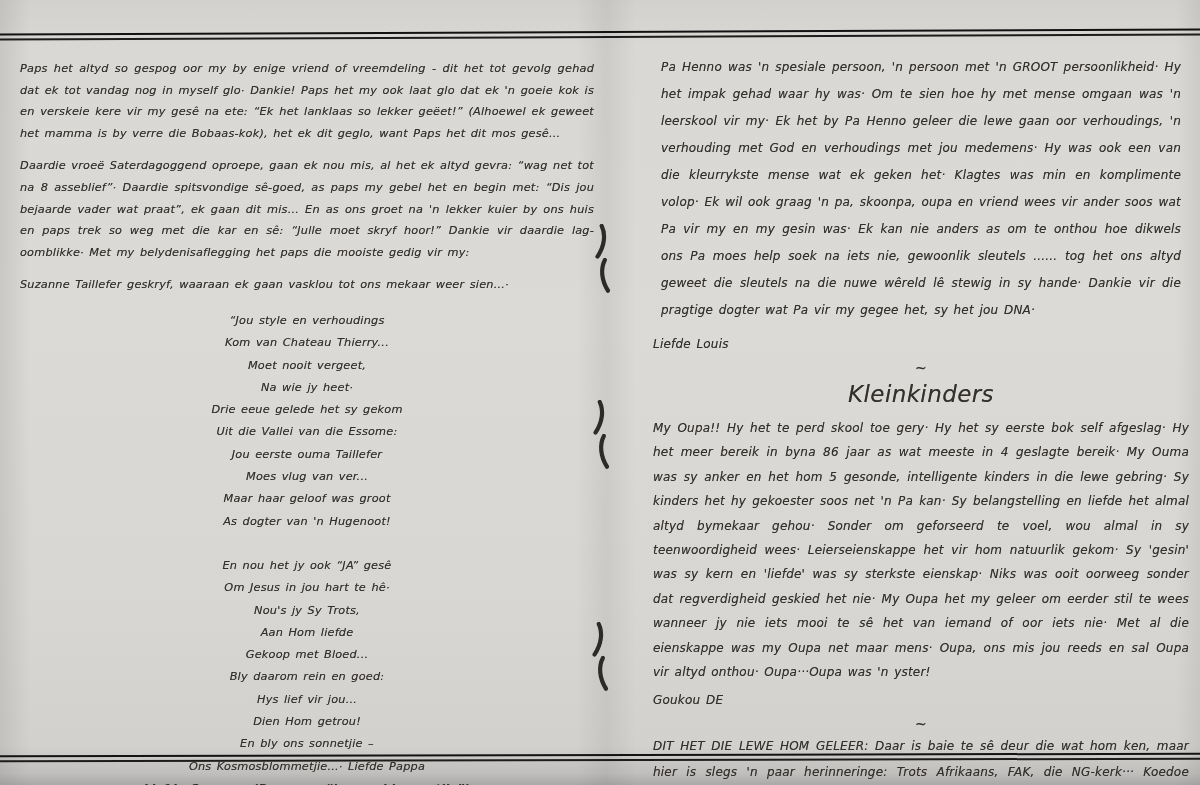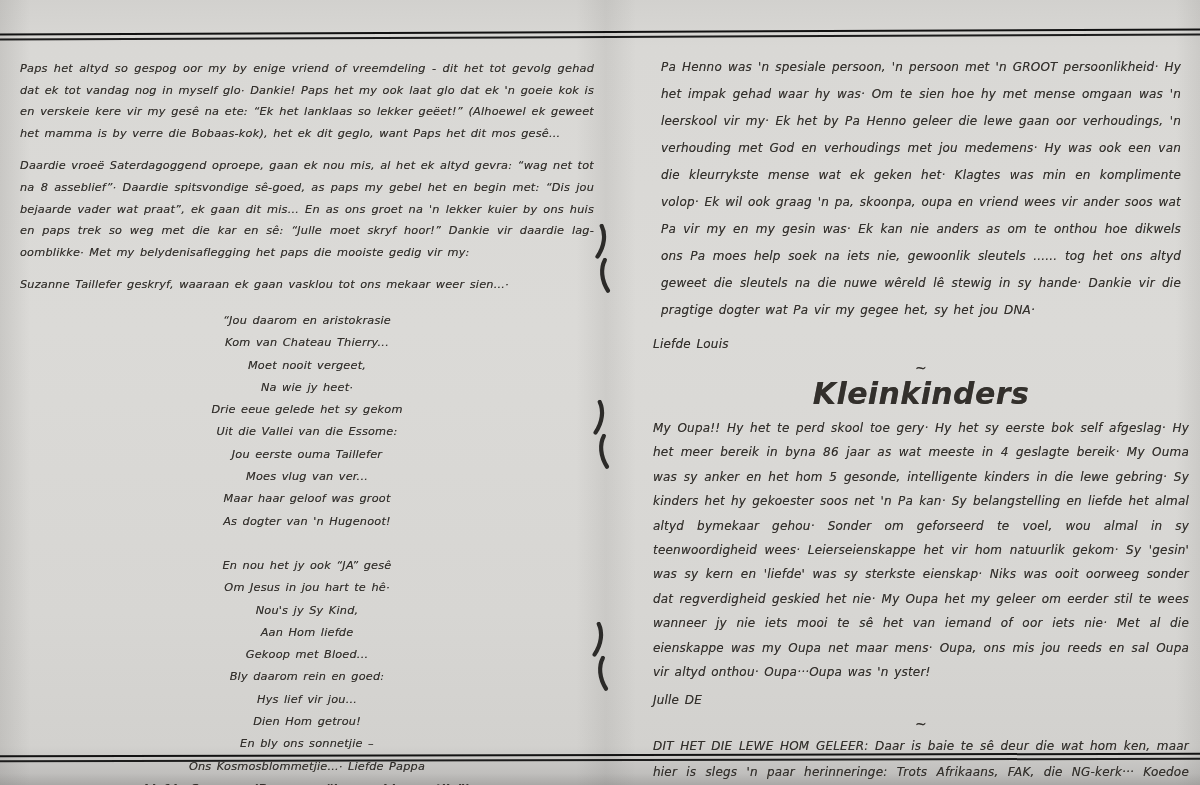--- a/index.html
+++ b/index.html
@@ -40,73 +40,73 @@
 
   .page-right {
     position:absolute; left:653px; top:46px; width:536px;
     font-size:12px; letter-spacing:.2px; word-spacing:1.6px;
   }
   .page-right .para1 { margin:8px; text-align:justify; line-height:27px; }
   .page-right .para2 { margin:0; text-align:justify; line-height:24.4px; }
   .page-right .para3 { margin:0; text-align:justify; line-height:25.6px; }
   .sig   { line-height:24px; margin-top:4px; }
   .tilde { text-align:center; line-height:20px; font-size:14px; margin-top:2px; }
-  .heading { text-align:center; font-size:30px; font-weight:bold; line-height:30px; margin:1px 0 7px 0; letter-spacing:.4px; }
+  .heading { text-align:center; font-size:23px; font-weight:normal; line-height:30px; margin:1px 0 7px 0; letter-spacing:.4px; }
 
   
   .mark { position:absolute; width:14px; height:36px; }
   .mark svg { display:block; }
 </style>
 </head>
 <body>
 
 <div class="scan">
   <div class="paper"></div>
 
   <div class="rule rule-top"></div>
   <div class="rule rule-bottom"></div>
 
   <div class="page-left ink">
     <p class="para">Paps het altyd so gespog oor my by enige vriend of vreemdeling - dit het tot gevolg gehad dat ek tot vandag nog in myself glo· Dankie! Paps het my ook laat glo dat ek 'n goeie kok is en verskeie kere vir my gesê na ete: “Ek het lanklaas so lekker geëet!” (Alhoewel ek geweet het mamma is by verre die Bobaas-kok), het ek dit geglo, want Paps het dit mos gesê...</p>
     <p class="para">Daardie vroeë Saterdagoggend oproepe, gaan ek nou mis, al het ek altyd gevra: “wag net tot na 8 asseblief”·  Daardie spitsvondige sê-goed, as paps my gebel het en begin met: “Dis jou bejaarde vader wat praat”, ek gaan dit mis...  En as ons groet na 'n lekker kuier by ons huis en paps trek so weg met die kar en sê: “Julle moet skryf hoor!”  Dankie vir daardie lag-oomblikke·  Met my belydenisaflegging het paps die mooiste gedig vir my:</p>
     <p class="para">Suzanne Taillefer geskryf, waaraan ek gaan vasklou tot ons mekaar weer sien...·</p>
 
     <div class="poem">
-      <div class="poem-line">“Jou daarom en aristokrasie</div>
+      <div class="poem-line">“Jou style en verhoudings</div>
       <div class="poem-line">Kom van Chateau Thierry...</div>
       <div class="poem-line">Moet nooit vergeet,</div>
       <div class="poem-line">Na wie jy heet·</div>
       <div class="poem-line">Drie eeue gelede het sy gekom</div>
       <div class="poem-line">Uit die Vallei van die Essome:</div>
       <div class="poem-line">Jou eerste ouma Taillefer</div>
       <div class="poem-line">Moes vlug van ver...</div>
       <div class="poem-line">Maar haar geloof was groot</div>
       <div class="poem-line">As dogter van 'n Hugenoot!</div>
       <div class="stanza-gap"></div>
       <div class="poem-line">En nou het jy ook “JA” gesê</div>
       <div class="poem-line">Om Jesus in jou hart te hê·</div>
-      <div class="poem-line">Nou's jy Sy Kind,</div>
+      <div class="poem-line">Nou's jy Sy Trots,</div>
       <div class="poem-line">Aan Hom liefde</div>
       <div class="poem-line">Gekoop met Bloed...</div>
       <div class="poem-line">Bly daarom rein en goed:</div>
       <div class="poem-line">Hys lief vir jou...</div>
       <div class="poem-line">Dien Hom getrou!</div>
       <div class="poem-line">En bly ons sonnetjie –</div>
       <div class="poem-line">Ons Kosmosblommetjie...· Liefde Pappa</div>
     </div>
     <div class="closing-line">Liefde Suzanne (Pappa se “kosmosblommetjie”)</div>
   </div>
 
   <div class="page-right ink">
     <p class="para1">Pa Henno was 'n spesiale persoon, 'n persoon met 'n GROOT persoonlikheid· Hy het impak gehad waar hy was·  Om te sien hoe hy met mense omgaan was 'n leerskool vir my·  Ek het by Pa Henno geleer die lewe gaan oor verhoudings, 'n verhouding met God en verhoudings met jou medemens· Hy was ook een van die kleurrykste mense wat ek geken het· Klagtes was min en komplimente volop· Ek wil ook graag 'n pa, skoonpa, oupa en vriend wees vir ander soos wat Pa vir my en my gesin was· Ek kan nie anders as om te onthou hoe dikwels ons Pa moes help soek na iets nie, gewoonlik sleutels ...... tog het ons altyd geweet die sleutels na die nuwe wêreld lê stewig in sy hande· Dankie vir die pragtige dogter wat Pa vir my gegee het, sy het jou DNA·</p>
     <div class="sig">Liefde Louis</div>
     <div class="tilde">~</div>
     <div class="heading">Kleinkinders</div>
     <p class="para2">My Oupa!! Hy het te perd skool toe gery· Hy het sy eerste bok self afgeslag· Hy het meer bereik in byna 86 jaar as wat meeste in 4 geslagte bereik· My Ouma was sy anker en het hom 5 gesonde, intelligente kinders in die lewe gebring· Sy kinders het hy gekoester soos net 'n Pa kan· Sy belangstelling en liefde het almal altyd bymekaar gehou· Sonder om geforseerd te voel, wou almal in sy teenwoordigheid wees· Leierseienskappe het vir hom natuurlik gekom· Sy 'gesin' was sy kern en 'liefde' was sy sterkste eienskap· Niks was ooit oorweeg sonder dat regverdigheid geskied het nie· My Oupa het my geleer om eerder stil te wees wanneer jy nie iets mooi te sê het van iemand of oor iets nie· Met al die eienskappe was my Oupa net maar mens· Oupa, ons mis jou reeds en sal Oupa vir altyd onthou· Oupa···Oupa was 'n yster!</p>
-    <div class="sig">Julle DE</div>
+    <div class="sig">Goukou DE</div>
     <div class="tilde">~</div>
     <p class="para3">DIT HET DIE LEWE HOM GELEER: Daar is baie te sê deur die wat hom ken, maar hier is slegs 'n paar herinneringe: Trots Afrikaans, FAK, die NG-kerk··· Koedoe biltong, rooibok, chillie-bites, vlakvarkwors··· 'n Lang annysbeskuit met koffie, vars tamatie en boerekos···· 7uur se bel, verjaarsdagtelling, adres-adres-adres···· CCC, 'n Bosveld vuur, Goukou sonsak, Stilbaai Somer-kersfees·· 'n Fluit in die gang, deur wat sluit, Wimbledon tennis···· 'n Helpende hand, staan by sy woord, Christen····· Liefdevol, saggeaard en ferm···· Pappa, Oupa, Oupa-grootjie En Schatzi</p>
 
   </div>
 
   <div class="mark" style="left:595px; top:224px; transform:rotate(6deg);">
     <svg width="14" height="36" viewBox="0 0 14 36">
         <path d="M5,2 C10,10 10,22 4,33" stroke="#2c2b29" stroke-width="4.2" fill="none" stroke-linecap="round"></path>
       </svg>
   </div>

